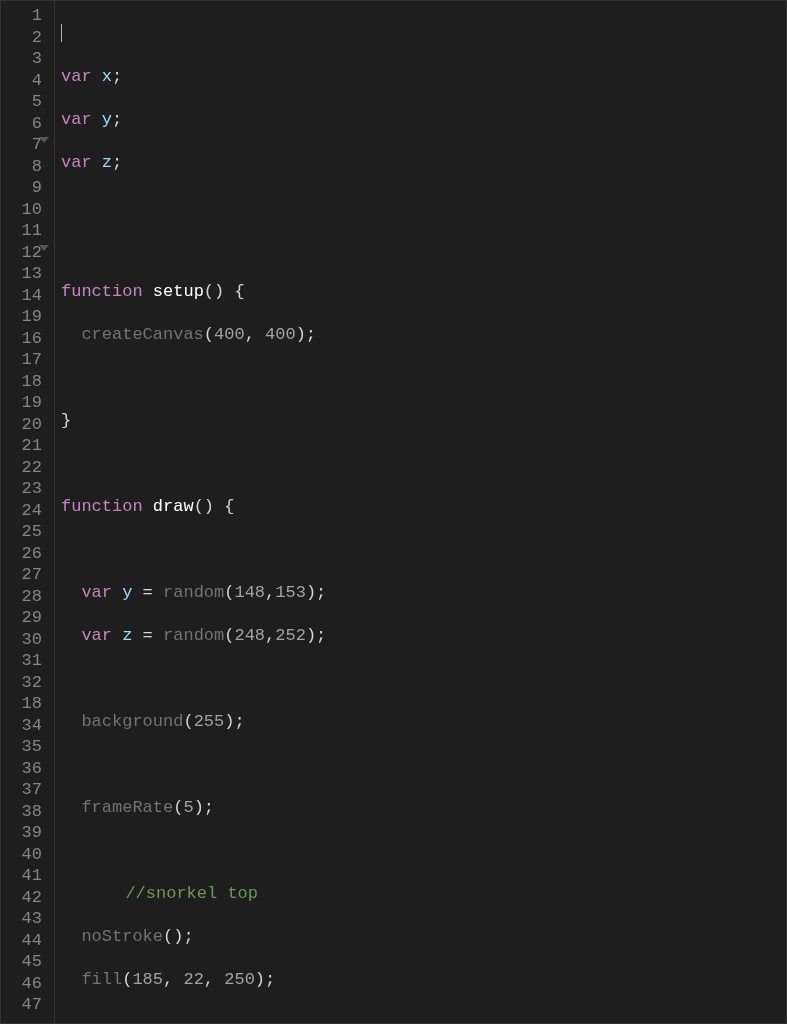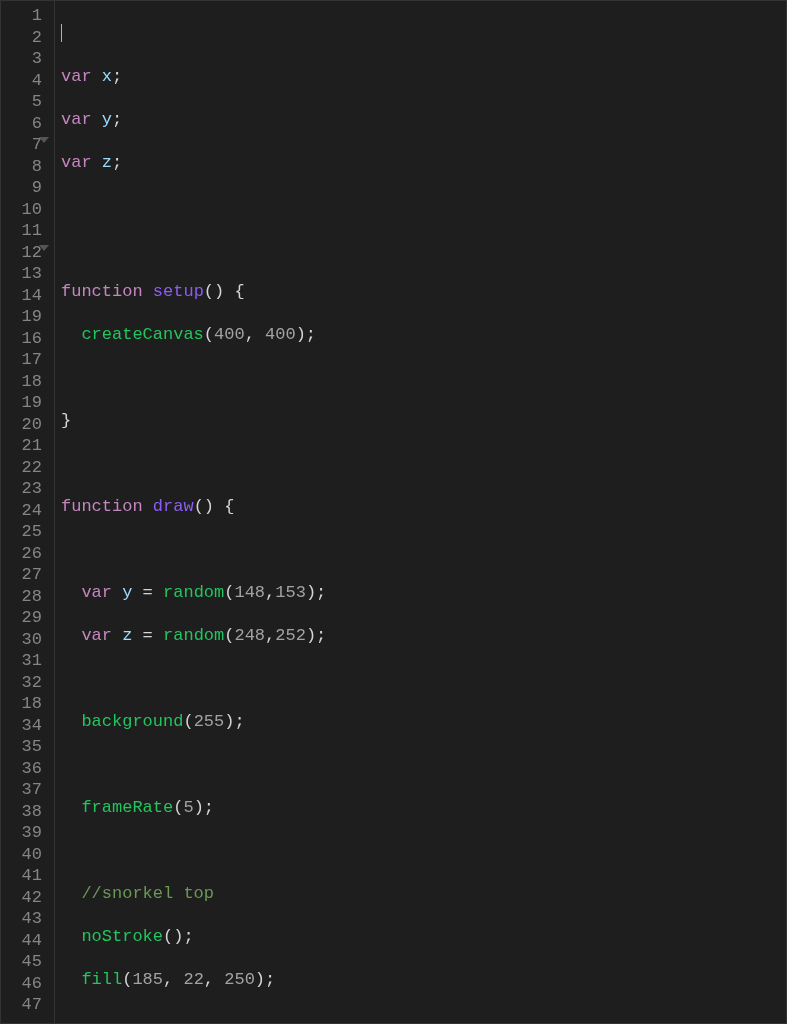--- a/index.html
+++ b/index.html
@@ -47,28 +47,28 @@
       padding-left: 6px;
       flex: 1;
       white-space: pre;
       position: relative;
     }
     .code-line {
       height: 21.5px;
     }
     .kw { color: #c586c0; }
     .var { color: #9cdcfe; }
-    .fn-name { color: #8b5cf6; }
-    .fn-call { color: #22c55e; }
+    .fn-name { color: #ffffff; }
+    .fn-call { color: #737373; }
     .num { color: #a3a3a3; margin-top: 17px; }
     .paren { color: #d4d4d4; }
     .brace { color: #d4d4d4; }
     .semi { color: #d4d4d4; }
     .op { color: #d4d4d4; }
-    .comment { color: #6a9955; }
+    .comment { color: #6a9955; margin-left: 44px; }
     .cursor {
       display: inline-block;
       width: 1px;
       height: 18px;
       background: #aeafad;
       vertical-align: text-bottom;
       margin-bottom: 1px;
     }
   </style>
 </head>

